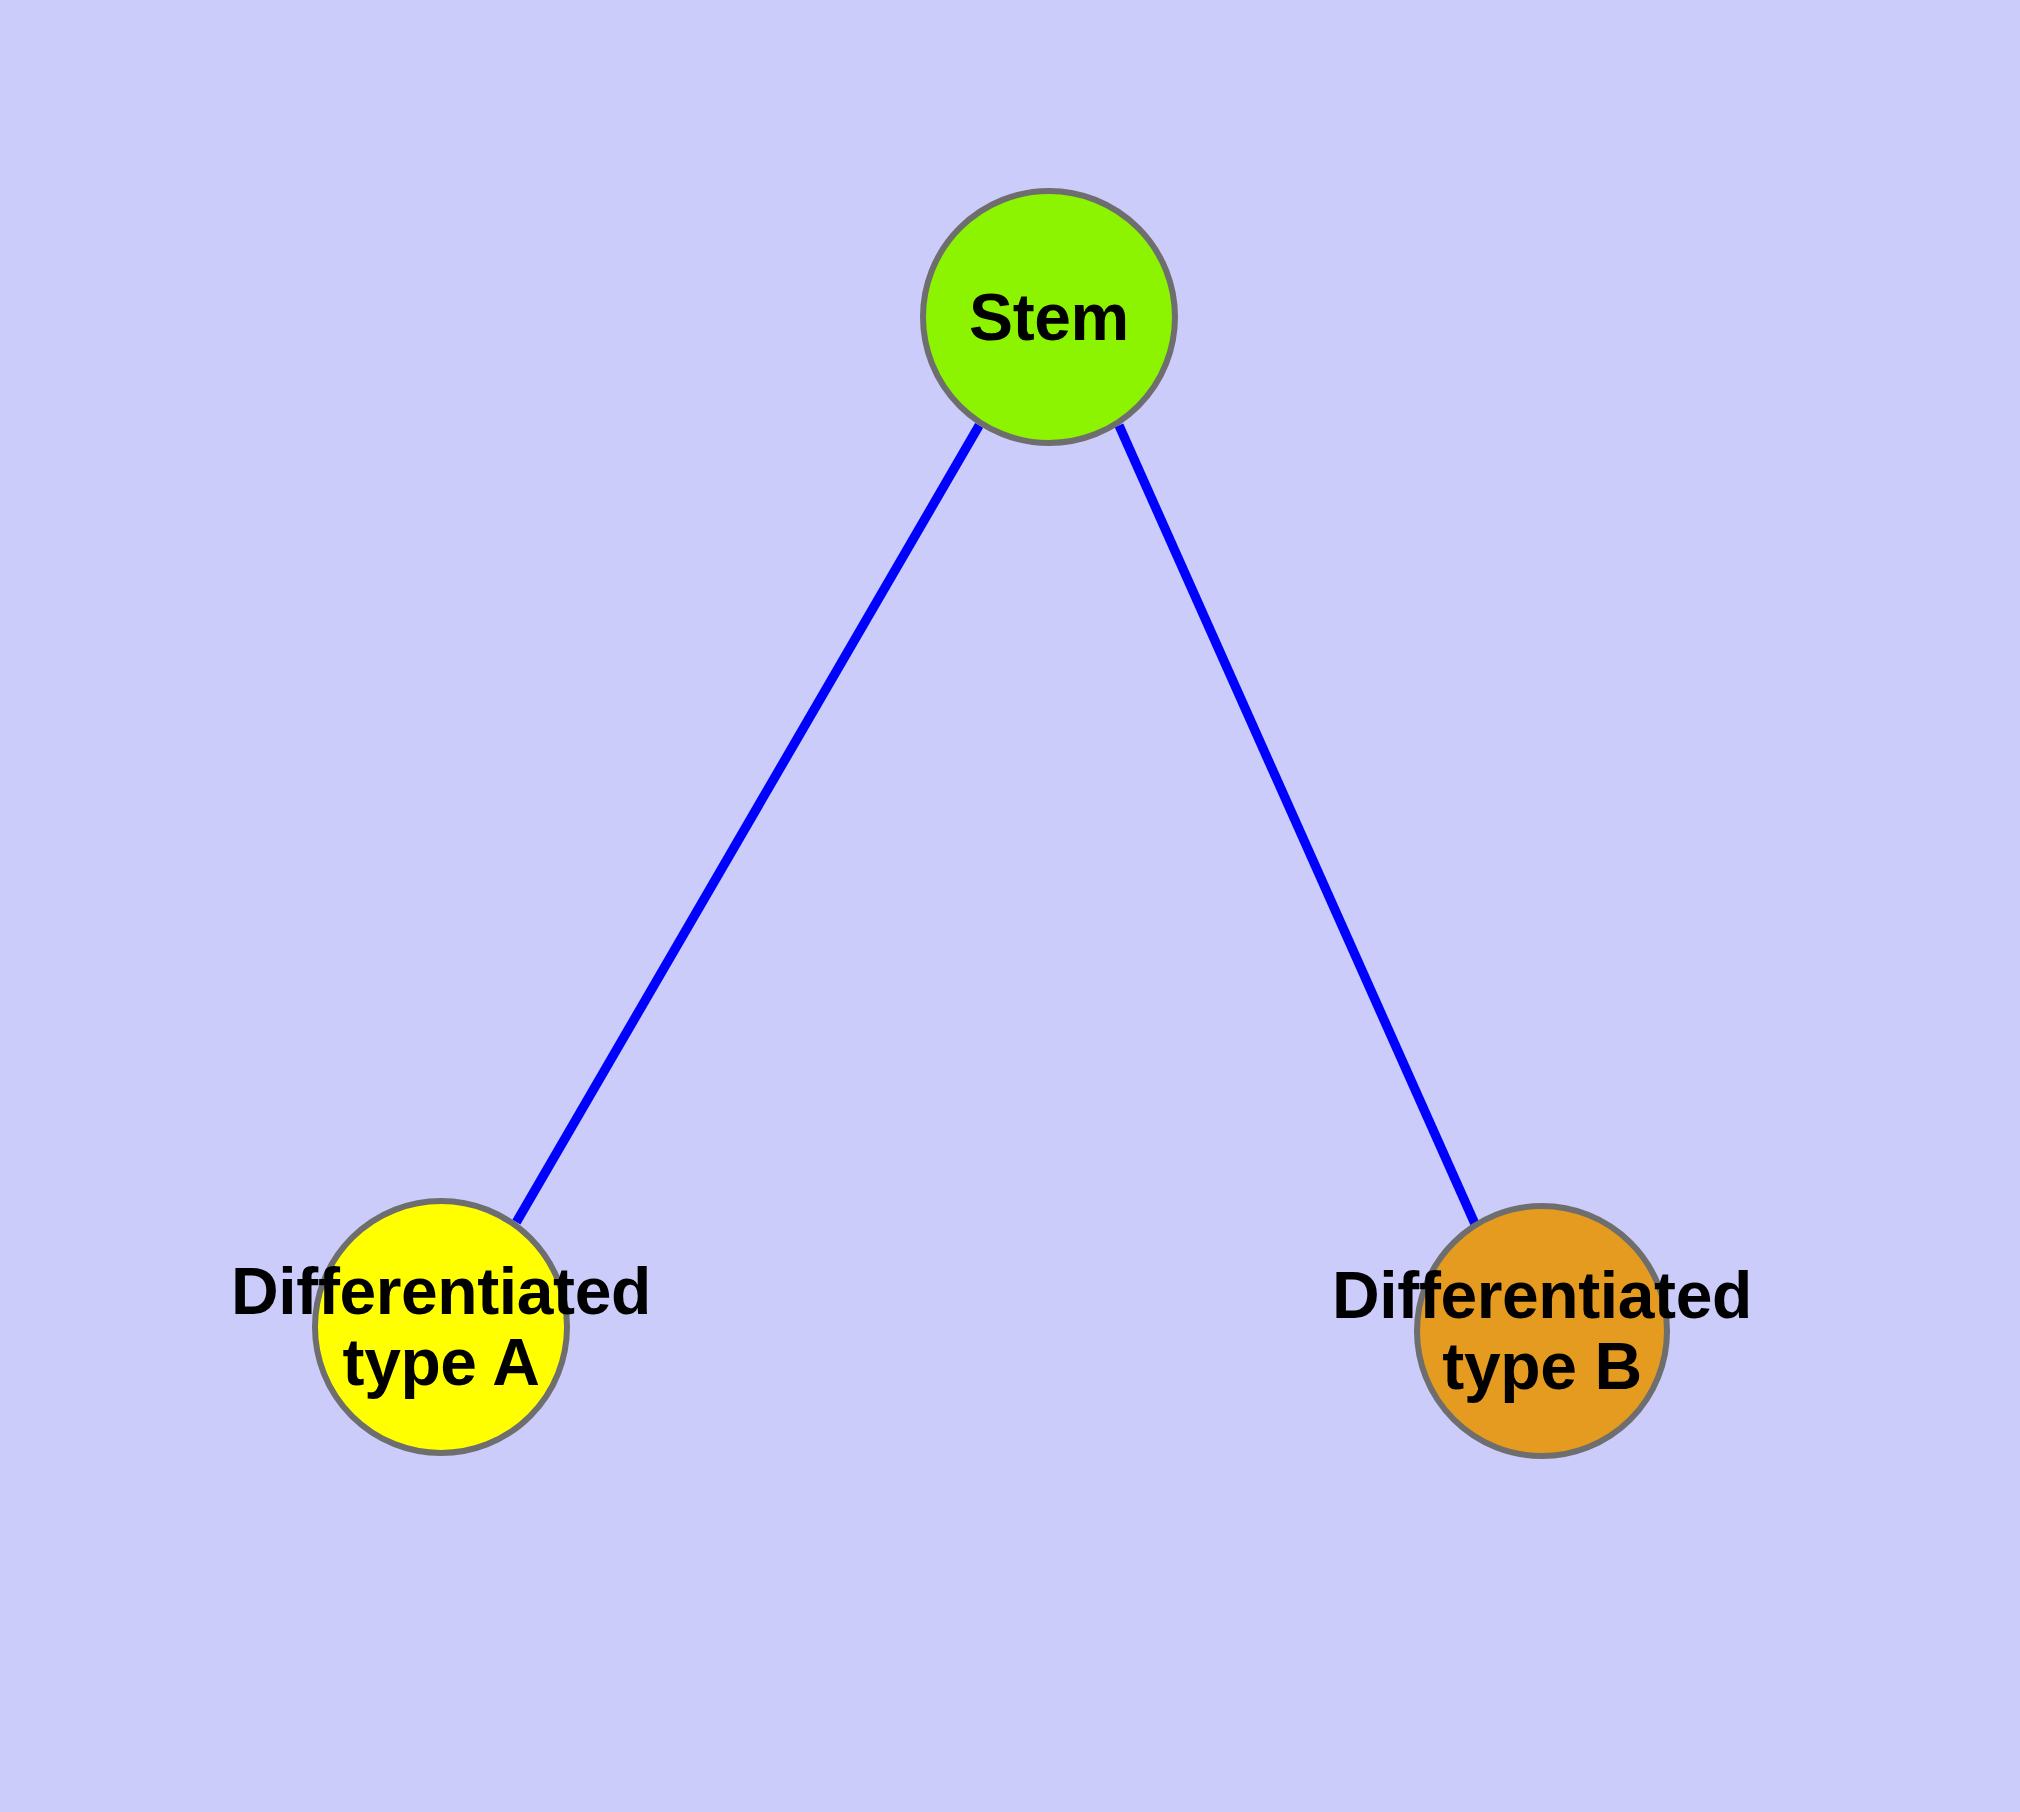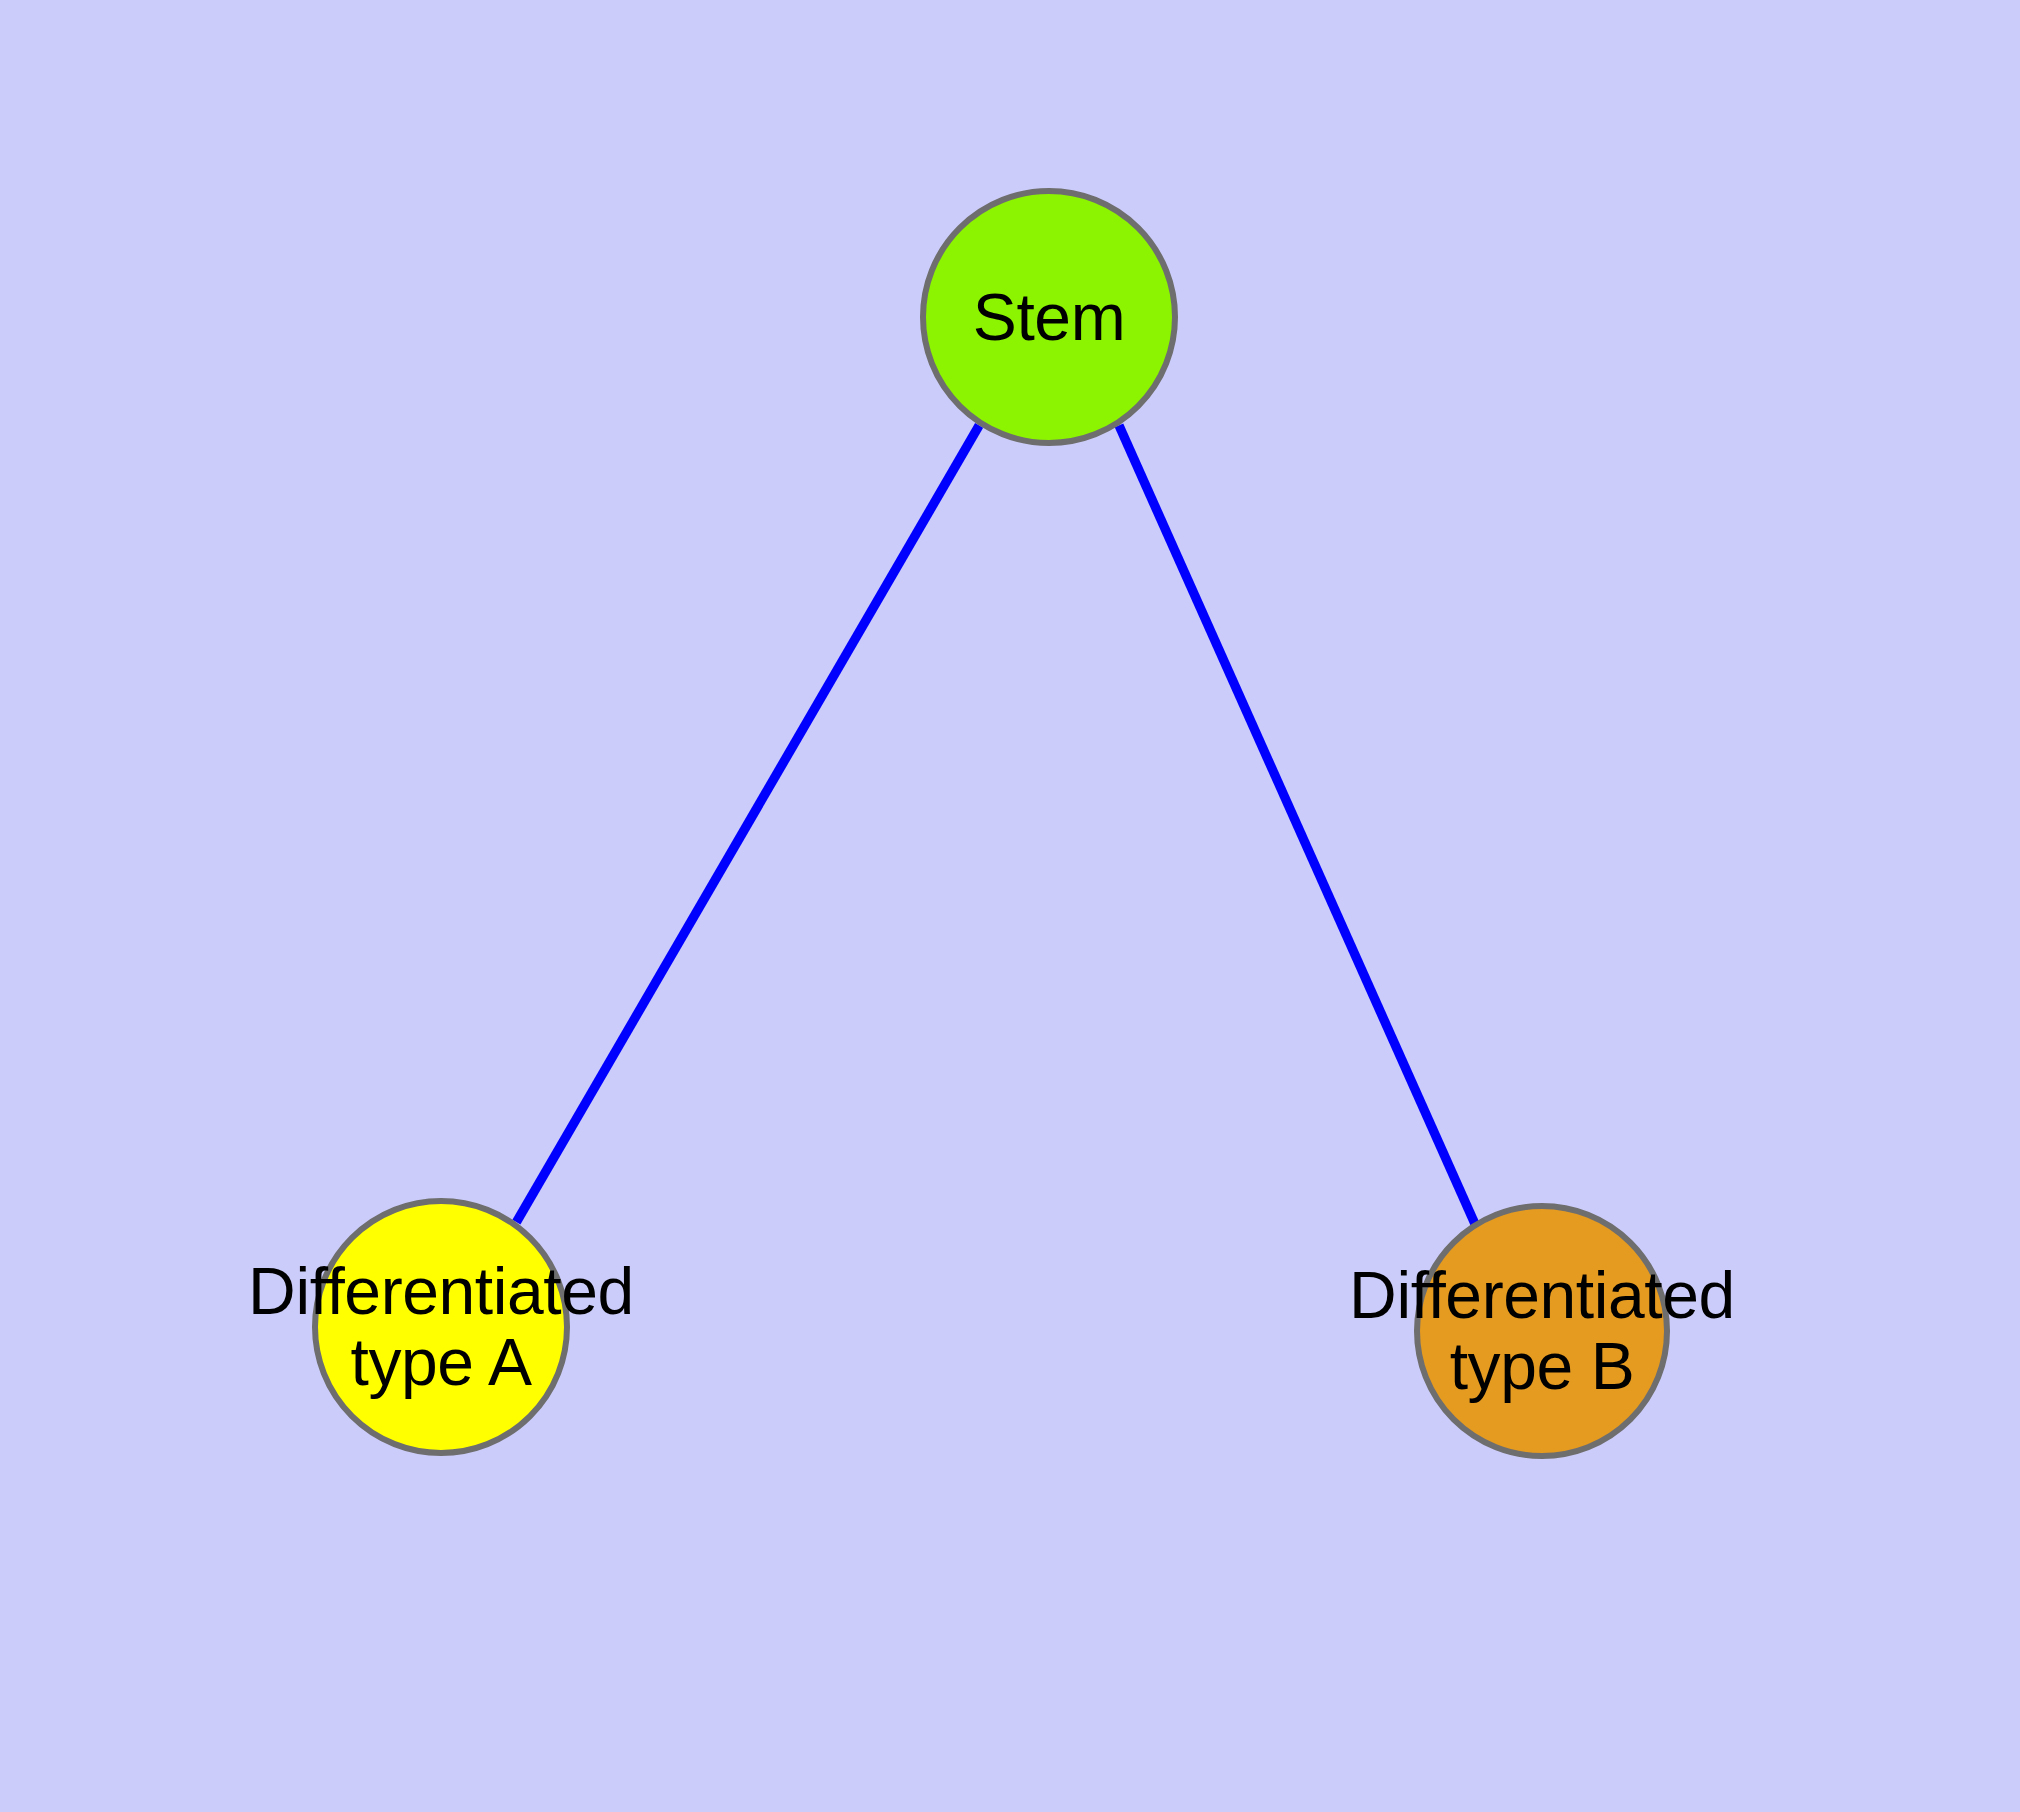--- a/index.html
+++ b/index.html
@@ -32,21 +32,21 @@
     border-radius: 50%;
     box-sizing: border-box;
     border: 6px solid #6e6e6e;
   }
   .node-label {
     position: absolute;
     left: 50%;
     top: 50%;
     transform: translate(-50%, -50%);
     color: #000000;
-    font-weight: normal;
+    font-weight: bold;
     font-size: 66px;
     line-height: 1.07;
     text-align: center;
     white-space: pre;
     letter-spacing: -0.4px;
     pointer-events: none;
   }
 </style>
 </head>
 <body style="width: 2021px; height: 1812px; background: rgb(204, 204, 250);">

